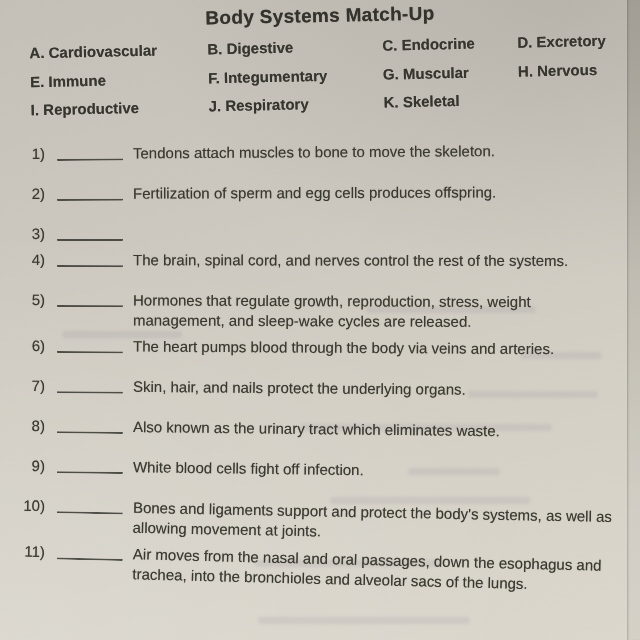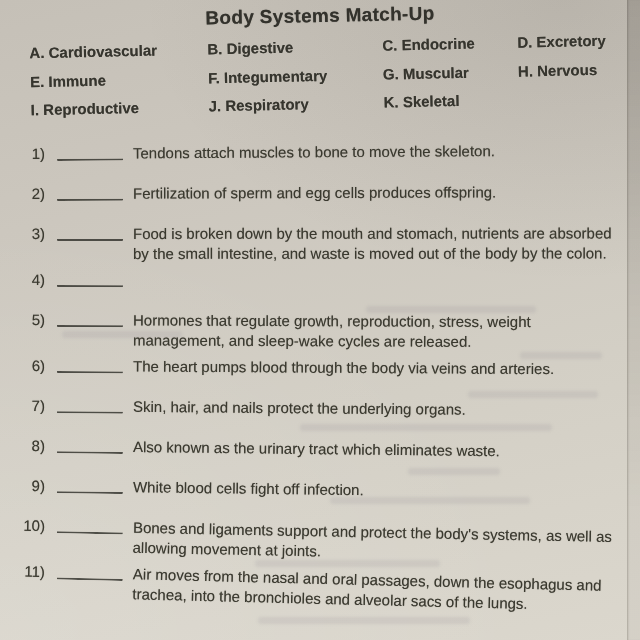--- a/index.html
+++ b/index.html
@@ -161,27 +161,26 @@
 
       <div class="q">
         <span class="qnum">2)</span>
         <span class="qblank"></span>
         <span class="qtext">Fertilization of sperm and egg cells produces offspring.</span>
       </div>
 
       <div class="q two">
         <span class="qnum">3)</span>
         <span class="qblank"></span>
-        <span class="qtext">Food is broken down by the mouth and stomach, nutrients are absorbed
-by the small intestine, and waste is moved out of the body by the colon.</span>
       </div>
 
       <div class="q">
         <span class="qnum">4)</span>
         <span class="qblank"></span>
+        <span class="qtext">The brain, spinal cord, and nerves control the rest of the systems.</span>
       </div>
 
       <div class="q two">
         <span class="qnum">5)</span>
         <span class="qblank"></span>
         <span class="qtext">Hormones that regulate growth, reproduction, stress, weight
 management, and sleep-wake cycles are released.</span>
       </div>
 
       <div class="q">

